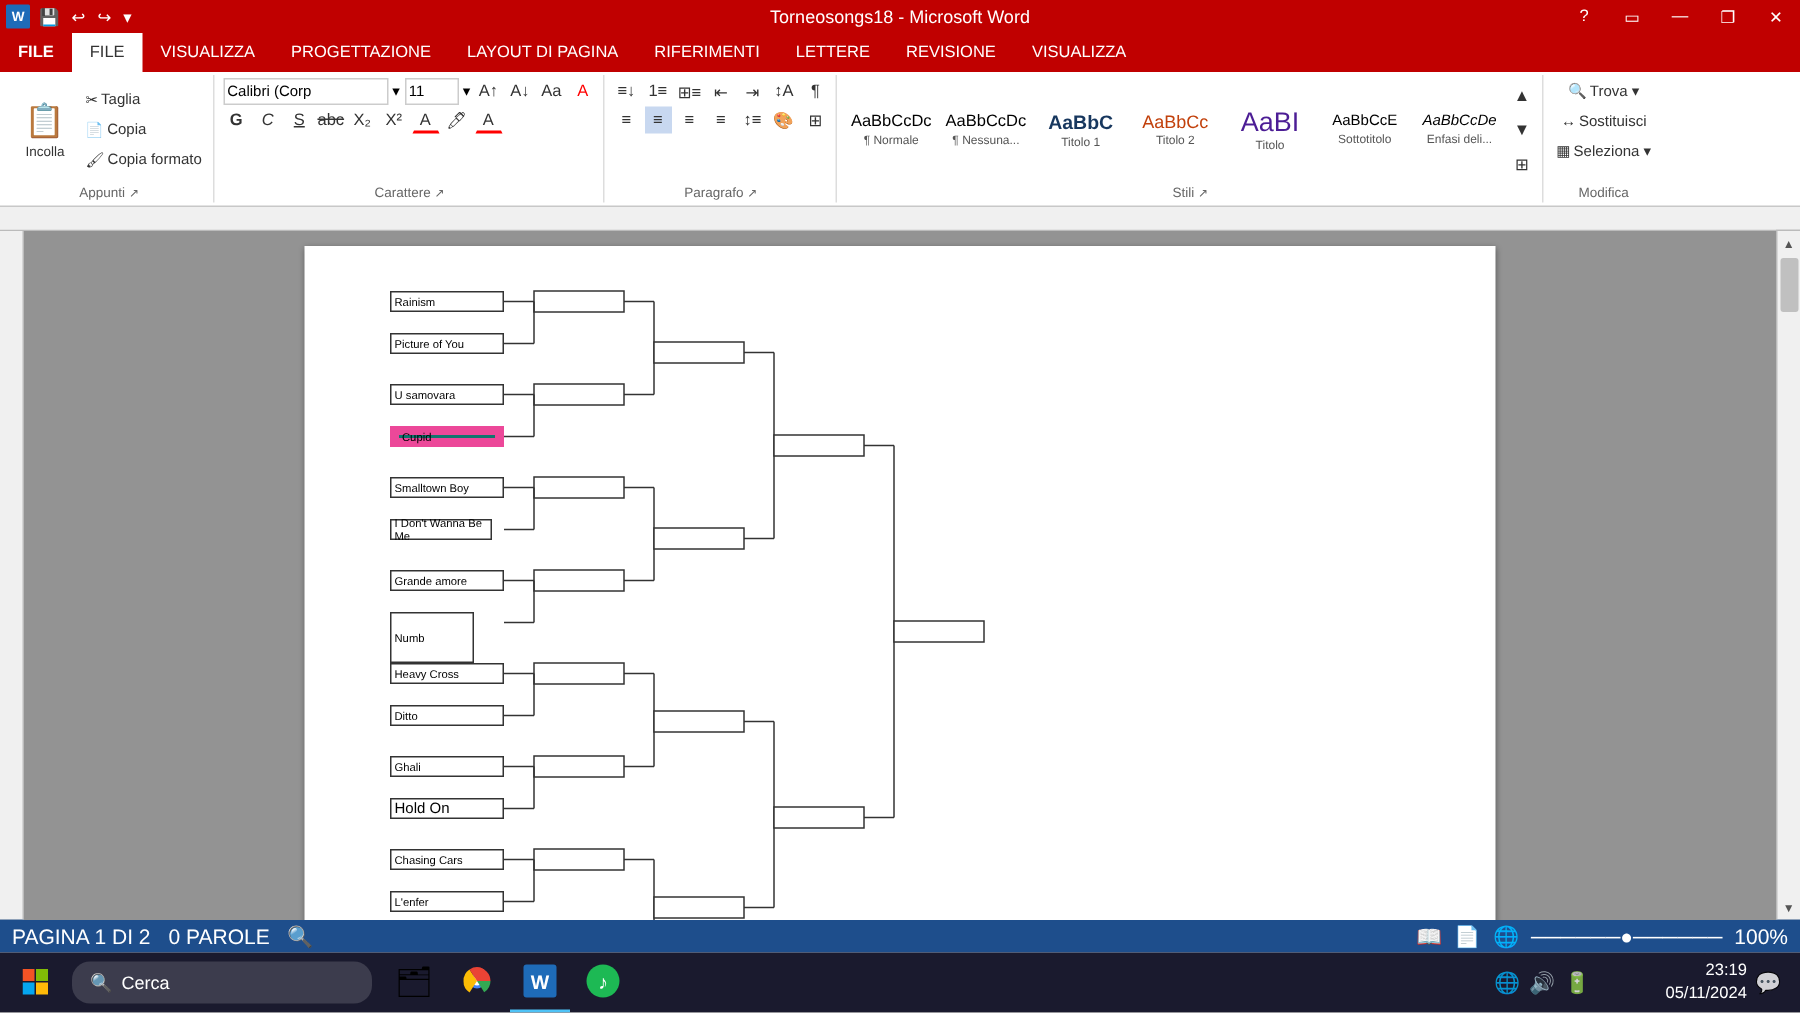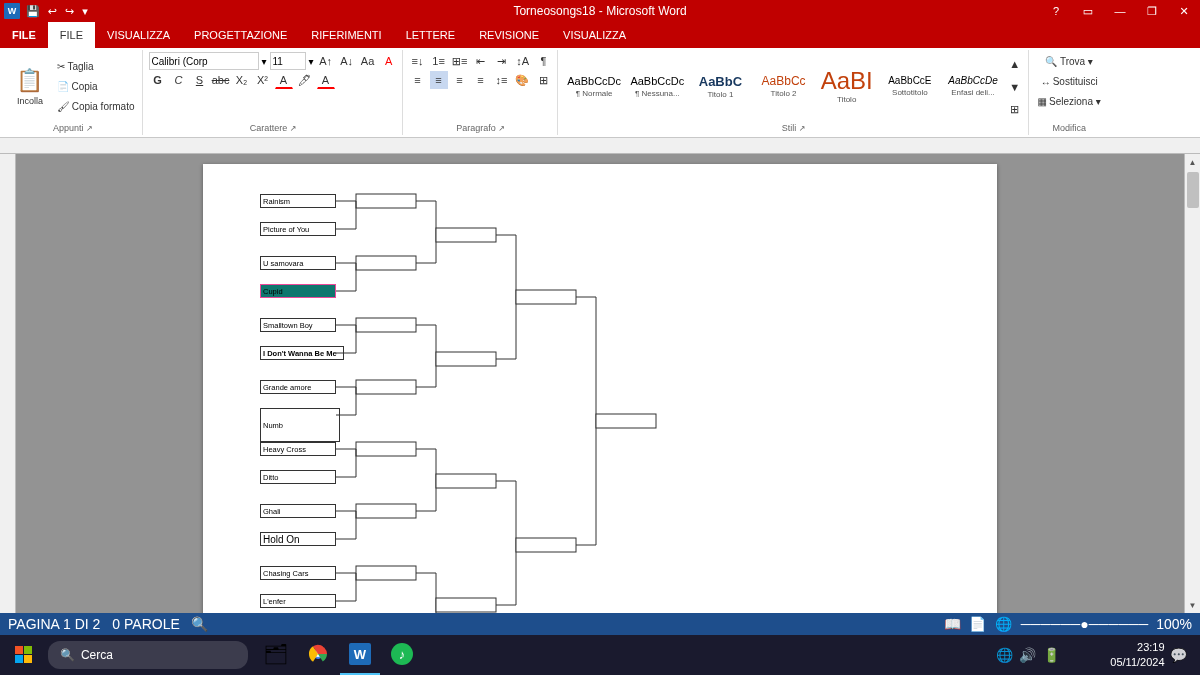--- a/index.html
+++ b/index.html
@@ -303,20 +303,21 @@
     <div class="title-btn close">✕</div>
   </div>
 </div>
 
 <div id="ribbon">
   <div id="ribbon-tabs">
     <div class="ribbon-tab" style="background:#c00000;color:white;font-weight:bold;">FILE</div>
     <div class="ribbon-tab active">FILE</div>
     <div class="ribbon-tab">VISUALIZZA</div>
     <div class="ribbon-tab">PROGETTAZIONE</div>
+    <div class="ribbon-tab">LAYOUT DI PAGINA</div>
     <div class="ribbon-tab">RIFERIMENTI</div>
     <div class="ribbon-tab">LETTERE</div>
     <div class="ribbon-tab">REVISIONE</div>
     <div class="ribbon-tab">VISUALIZZA</div>
   </div>
 
   <div id="ribbon-content">
 
     <div class="ribbon-group">
       <div class="ribbon-group-content">
@@ -406,21 +407,21 @@
           </div>
           <div class="style-item">
             <div class="style-preview" style="font-size:13px;color:#17375e;font-weight:bold;">AaBbC</div>
             <div class="style-label">Titolo 1</div>
           </div>
           <div class="style-item">
             <div class="style-preview" style="font-size:12px;color:#c2410c;">AaBbCc</div>
             <div class="style-label">Titolo 2</div>
           </div>
           <div class="style-item">
-            <div class="style-preview" style="font-size:24px;color:#c2410c;">AaBI</div>
+            <div class="style-preview" style="font-size:18px;color:#4c1d95;">AaBI</div>
             <div class="style-label">Titolo</div>
           </div>
           <div class="style-item">
             <div class="style-preview" style="font-size:10px;">AaBbCcE</div>
             <div class="style-label">Sottotitolo</div>
           </div>
           <div class="style-item">
             <div class="style-preview" style="font-size:10px;font-style:italic;">AaBbCcDe</div>
             <div class="style-label">Enfasi deli...</div>
           </div>
@@ -467,29 +468,29 @@
       <div id="page">
 
         <div style="position:relative;width:680px;height:510px;margin:0 auto;">
 
           <div style="position:absolute;left:0;top:10px;width:76px;height:14px;border:1px solid #333;font-size:7.5px;display:flex;align-items:center;padding:0 2px;background:white;">Rainism</div>
 
           <div style="position:absolute;left:0;top:38px;width:76px;height:14px;border:1px solid #333;font-size:7.5px;display:flex;align-items:center;padding:0 2px;background:white;">Picture of You</div>
 
           <div style="position:absolute;left:0;top:72px;width:76px;height:14px;border:1px solid #333;font-size:7.5px;display:flex;align-items:center;padding:0 2px;background:white;">U samovara</div>
 
-          <div style="position:absolute;left:0;top:100px;width:76px;height:14px;border:1px solid #ec4899;font-size:7.5px;display:flex;align-items:center;padding:0 2px;background:#0f766e;">Cupid</div>
+          <div style="position:absolute;left:0;top:100px;width:76px;height:14px;border:6px solid #ec4899;font-size:7.5px;display:flex;align-items:center;padding:0 2px;background:#0f766e;">Cupid</div>
 
           <div style="position:absolute;left:0;top:134px;width:76px;height:14px;border:1px solid #333;font-size:7.5px;display:flex;align-items:center;padding:0 2px;background:white;">Smalltown Boy</div>
 
-          <div style="position:absolute;left:0;top:162px;width:84px;height:14px;border:1px solid #333;font-size:7.5px;display:flex;align-items:center;padding:0 2px;background:white;font-weight:bold;">I Don't Wanna Be Me</div>
+          <div style="position:absolute;left:0;top:162px;width:68px;height:14px;border:1px solid #333;font-size:7.5px;display:flex;align-items:center;padding:0 2px;background:white;">I Don't Wanna Be Me</div>
 
           <div style="position:absolute;left:0;top:196px;width:76px;height:14px;border:1px solid #333;font-size:7.5px;display:flex;align-items:center;padding:0 2px;background:white;">Grande amore</div>
 
-          <div style="position:absolute;left:0;top:224px;width:80px;height:14px;border:1px solid #333;font-size:7.5px;display:flex;align-items:center;padding:16px 2px;background:white;">Numb</div>
+          <div style="position:absolute;left:0;top:224px;width:56px;height:14px;border:1px solid #333;font-size:7.5px;display:flex;align-items:center;padding:16px 2px;background:white;">Numb</div>
 
           <div style="position:absolute;left:0;top:258px;width:76px;height:14px;border:1px solid #333;font-size:7.5px;display:flex;align-items:center;padding:0 2px;background:white;">Heavy Cross</div>
 
           <div style="position:absolute;left:0;top:286px;width:76px;height:14px;border:1px solid #333;font-size:7.5px;display:flex;align-items:center;padding:0 2px;background:white;">Ditto</div>
 
           <div style="position:absolute;left:0;top:320px;width:76px;height:14px;border:1px solid #333;font-size:7.5px;display:flex;align-items:center;padding:0 2px;background:white;">Ghali</div>
 
           <div style="position:absolute;left:0;top:348px;width:76px;height:14px;border:1px solid #333;font-size:10px;display:flex;align-items:center;padding:0 2px;background:white;">Hold On</div>
 
           <div style="position:absolute;left:0;top:382px;width:76px;height:14px;border:1px solid #333;font-size:7.5px;display:flex;align-items:center;padding:0 2px;background:white;">Chasing Cars</div>

